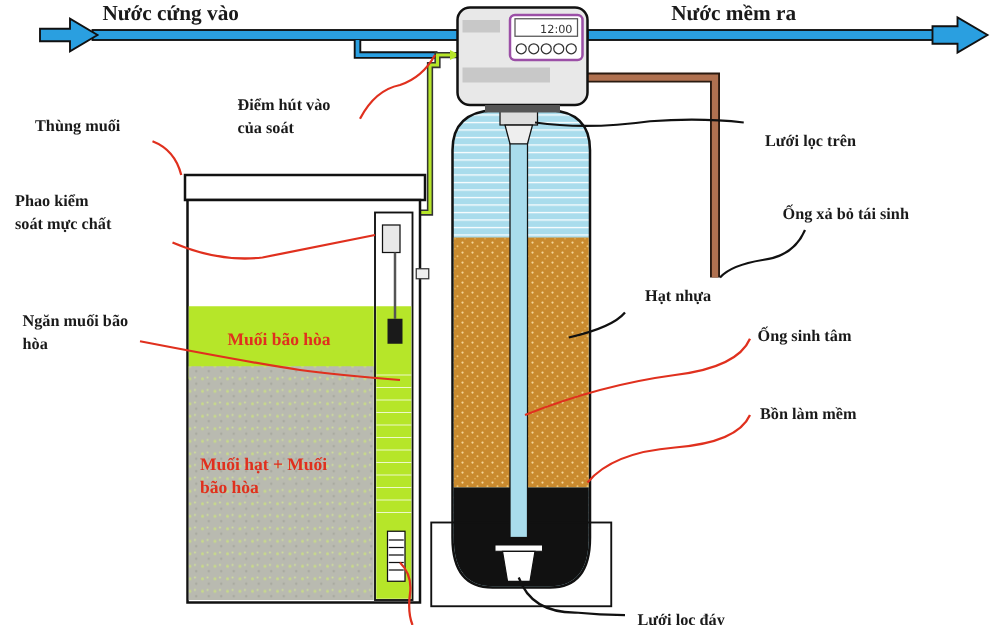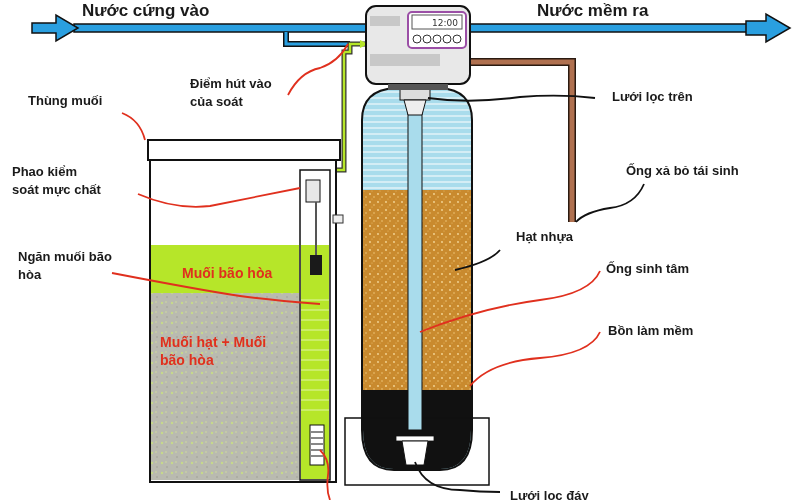--- a/index.html
+++ b/index.html
@@ -1,18 +1,18 @@
 <!DOCTYPE html>
 <html><head>
 <meta charset="utf-8">
 <style>
   html, body { margin:0; padding:0; background:#ffffff; }
   #stage { position:relative; width:800px; height:500px; overflow:hidden; background:#ffffff; font-family:"Liberation Sans", sans-serif;padding-left:47px; }
   svg { position:absolute; left:0; top:0; }
-  .lbl { position:absolute; font-family:Liberation Sans, sans-serif; font-weight:bold; color:#1a1a1a; font-size:13px; line-height:18px; white-space:nowrap; }
+  .lbl { position:absolute; font-family:Liberation Serif, serif; font-weight:bold; color:#1a1a1a; font-size:13px; line-height:18px; white-space:nowrap; }
   .lbl.big { font-size:17px; }
   .lbl.red { color:#e0301e; font-size:14px; }
   .center { text-align:left; }
 </style>
 </head>
 <body>
 
 <div id="stage">
 <svg width="800" height="500" viewBox="0 0 800 500">
   <defs>
@@ -146,36 +146,36 @@
 <div class="lbl big" style="left:82px; top:2px;">Nước cứng vào</div>
 <div class="lbl big" style="left:537px; top:2px;">Nước mềm ra</div>
 
 <div class="lbl center" style="left:190px; top:75px; width:110px;">
   <div>Điểm hút vào</div>
   <div>của soát</div>
 </div>
 
 <div class="lbl" style="left:28px; top:92px;">Thùng muối</div>
 
-<div class="lbl center" style="left:12px; top:163px; width:110px;">
+<div class="lbl center" style="left:12px; top:152px; width:110px;">
   <div>Phao kiểm</div>
   <div>soát mực chất</div>
 </div>
 
 <div class="lbl red" style="left:182px; top:264px;">Muối bão hòa</div>
 
 <div class="lbl" style="left:18px; top:248px;">
   <div>Ngăn muối bão</div>
   <div>hòa</div>
 </div>
 
-<div class="lbl red center" style="left:160px; top:333px; width:130px;">
+<div class="lbl red center" style="left:160px; top:364px; width:130px;">
   <div>Muối hạt +  Muối</div>
   <div>bão hòa</div>
 </div>
 
-<div class="lbl" style="left:612px; top:88px;">Lưới lọc trên</div>
+<div class="lbl" style="left:612px; top:104px;">Lưới lọc trên</div>
 <div class="lbl" style="left:626px; top:162px;">Ống xả bỏ tái sinh</div>
 <div class="lbl" style="left:488px; top:228px;margin-left:28px;">Hạt nhựa</div>
 <div class="lbl" style="left:606px; top:260px;">Ống sinh tâm</div>
 <div class="lbl" style="left:608px; top:322px;">Bồn làm mềm</div>
 <div class="lbl" style="left:510px; top:487px;">Lưới lọc đáy</div>
 </div>
 
 </body></html>

